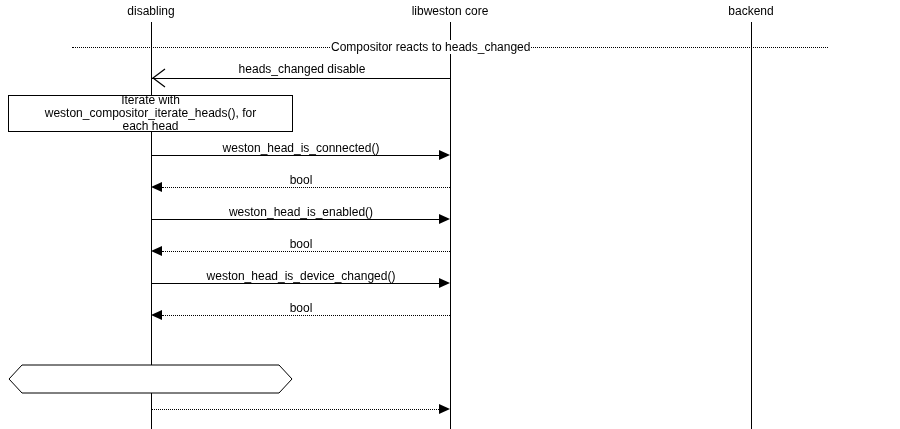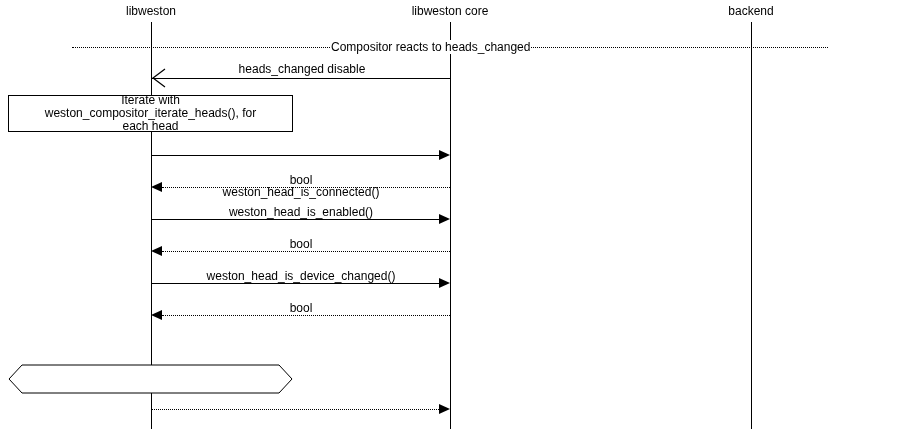--- a/index.html
+++ b/index.html
@@ -121,21 +121,21 @@
     transform: translateY(-50%);
     text-align: center;
     white-space: pre-line;
   }
 </style>
 </head>
 <body>
 
 <div id="diagram">
 
-  <div class="lifeline-label" style="left:81px; top:4px; width:140px;">libweston</div>
+  <div class="lifeline-label" style="left:81px; top:4px; width:140px;">disabling</div>
   <div class="lifeline-label" style="left:380px; top:4px; width:140px;">libweston core</div>
   <div class="lifeline-label" style="left:681px; top:4px; width:140px;">backend</div>
 
   <div class="lifeline-line" style="left:151px; top:22px; height:407px;"></div>
   <div class="lifeline-line" style="left:450px; top:22px; height:407px;"></div>
   <div class="lifeline-line" style="left:751px; top:22px; height:407px;"></div>
 
   <div class="sep-line" style="left:72px; top:47px; width:756px;"></div>
   <div class="sep-label" style="left:330px; top:40px;">Compositor reacts to heads_changed</div>
 
@@ -146,21 +146,21 @@
       <polyline points="14,5 2,14 14,23" fill="none" stroke="#000" stroke-width="1.2"></polyline>
     </svg>
   </div>
 
   <div class="note-box" style="left:8px; top:95px; width:285px; height:37px;">
     <span style="white-space:pre-line;">Iterate with
 weston_compositor_iterate_heads(), for
 each head</span>
   </div>
 
-  <div class="msg-label" style="left:171px; top:141px; width:260px;margin-top:44px;">weston_head_is_connected()</div>
+  <div class="msg-label" style="left:171px; top:141px; width:260px;">weston_head_is_connected()</div>
   <div class="msg-line-solid" style="left:151px; top:155px; width:288px;"></div>
   <div class="arrowhead-right" style="left:439px; top:150px;"></div>
 
   <div class="msg-label" style="left:251px; top:173px; width:100px;">bool</div>
   <div class="msg-line-dotted" style="left:162px; top:187px; width:288px;"></div>
   <div class="arrowhead-left" style="left:151px; top:182px;"></div>
 
   <div class="msg-label" style="left:171px; top:205px; width:260px;">weston_head_is_enabled()</div>
   <div class="msg-line-solid" style="left:151px; top:219px; width:288px;"></div>
   <div class="arrowhead-right" style="left:439px; top:214px;"></div>

